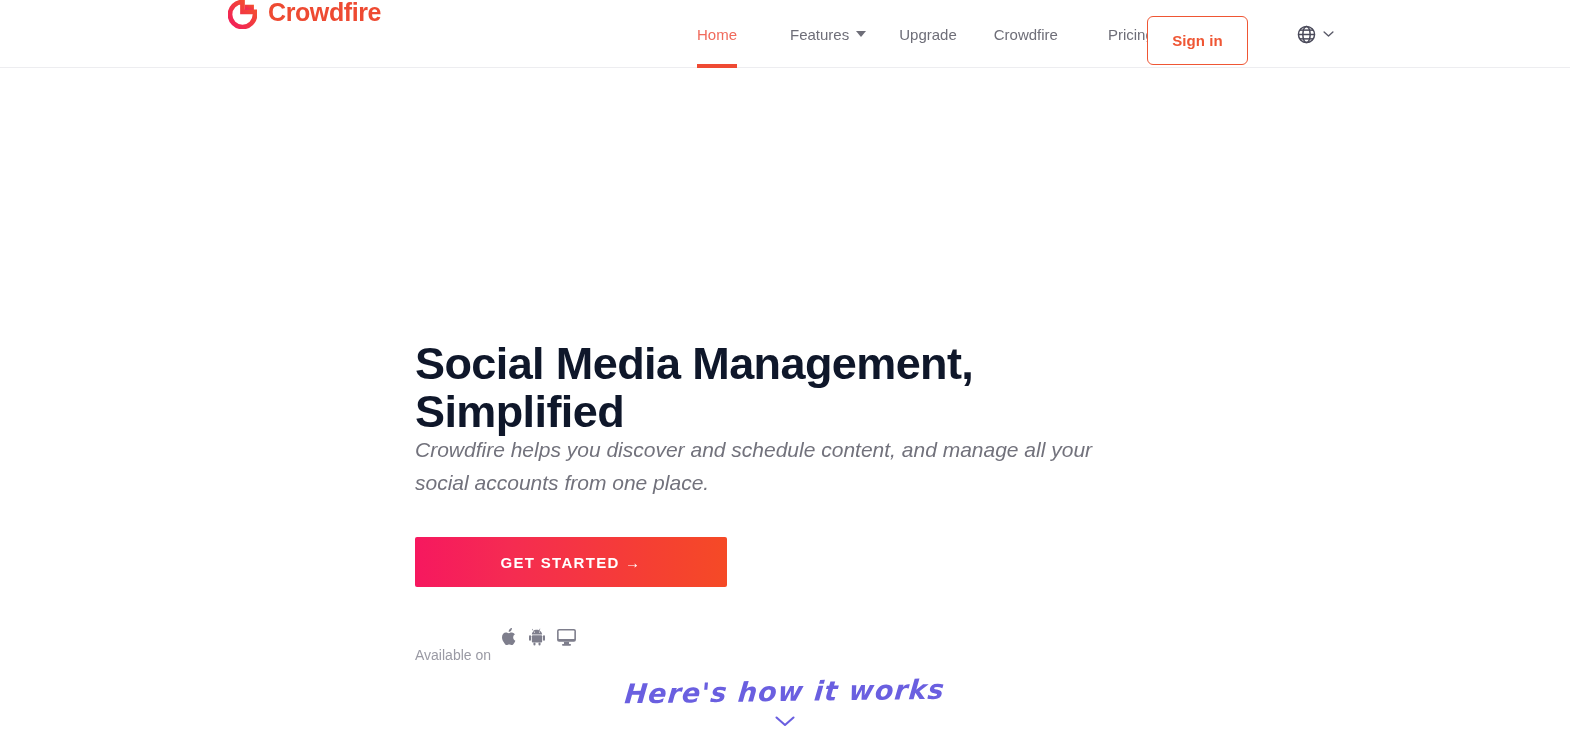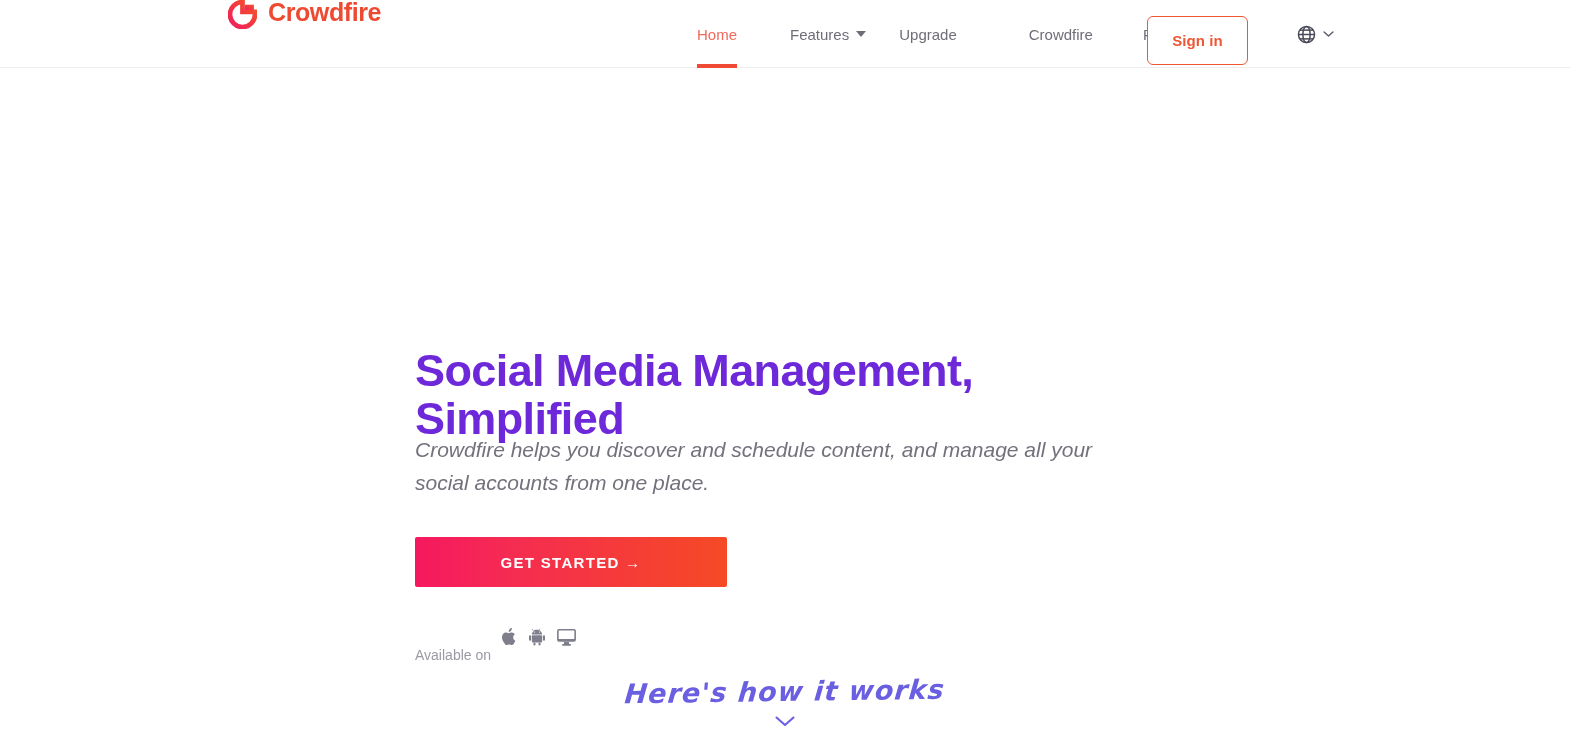--- a/index.html
+++ b/index.html
@@ -81,21 +81,21 @@
     display: inline-block;
     width: 0; height: 0;
     margin-left: 7px;
     border-left: 5px solid transparent;
     border-right: 5px solid transparent;
     border-top: 6px solid #6e6e78;
     vertical-align: middle;
   }
   .nav-item[data-name="nav-item-features"] { margin-right: 33px; }
   .nav-item[data-name="nav-item-home"] { margin-right: 53px; }
-  .nav-item[data-name="nav-item-upgrade"] { margin-right: 72px; }
+  .nav-item[data-name="nav-item-upgrade"] { margin-right: 37px; }
   .nav-item[data-name="nav-item-learning"] { margin-right: 50px; }
 
   .signin {
     position: absolute;
     left: 1147px;
     top: 16px;
     width: 101px;
     height: 49px;
     border: 1.6px solid #ef5634;
     border-radius: 6px;
@@ -127,24 +127,24 @@
   
   .hero {
     position: relative;
     width: 100%;
     height: 678px;
   }
 
   .hero-title {
     position: absolute;
     left: 415px;
-    top: 279px;
+    top: 272px;
     font-size: 45px;
     font-weight: bold;
-    color: #6d28d9;
+    color: #0f172a;
     line-height: 1.07;
     letter-spacing: -0.6px;
     white-space: pre-line;
   }
 
   .hero-sub {
     position: absolute;
     left: 415px;
     top: 366px;
     width: 760px;

